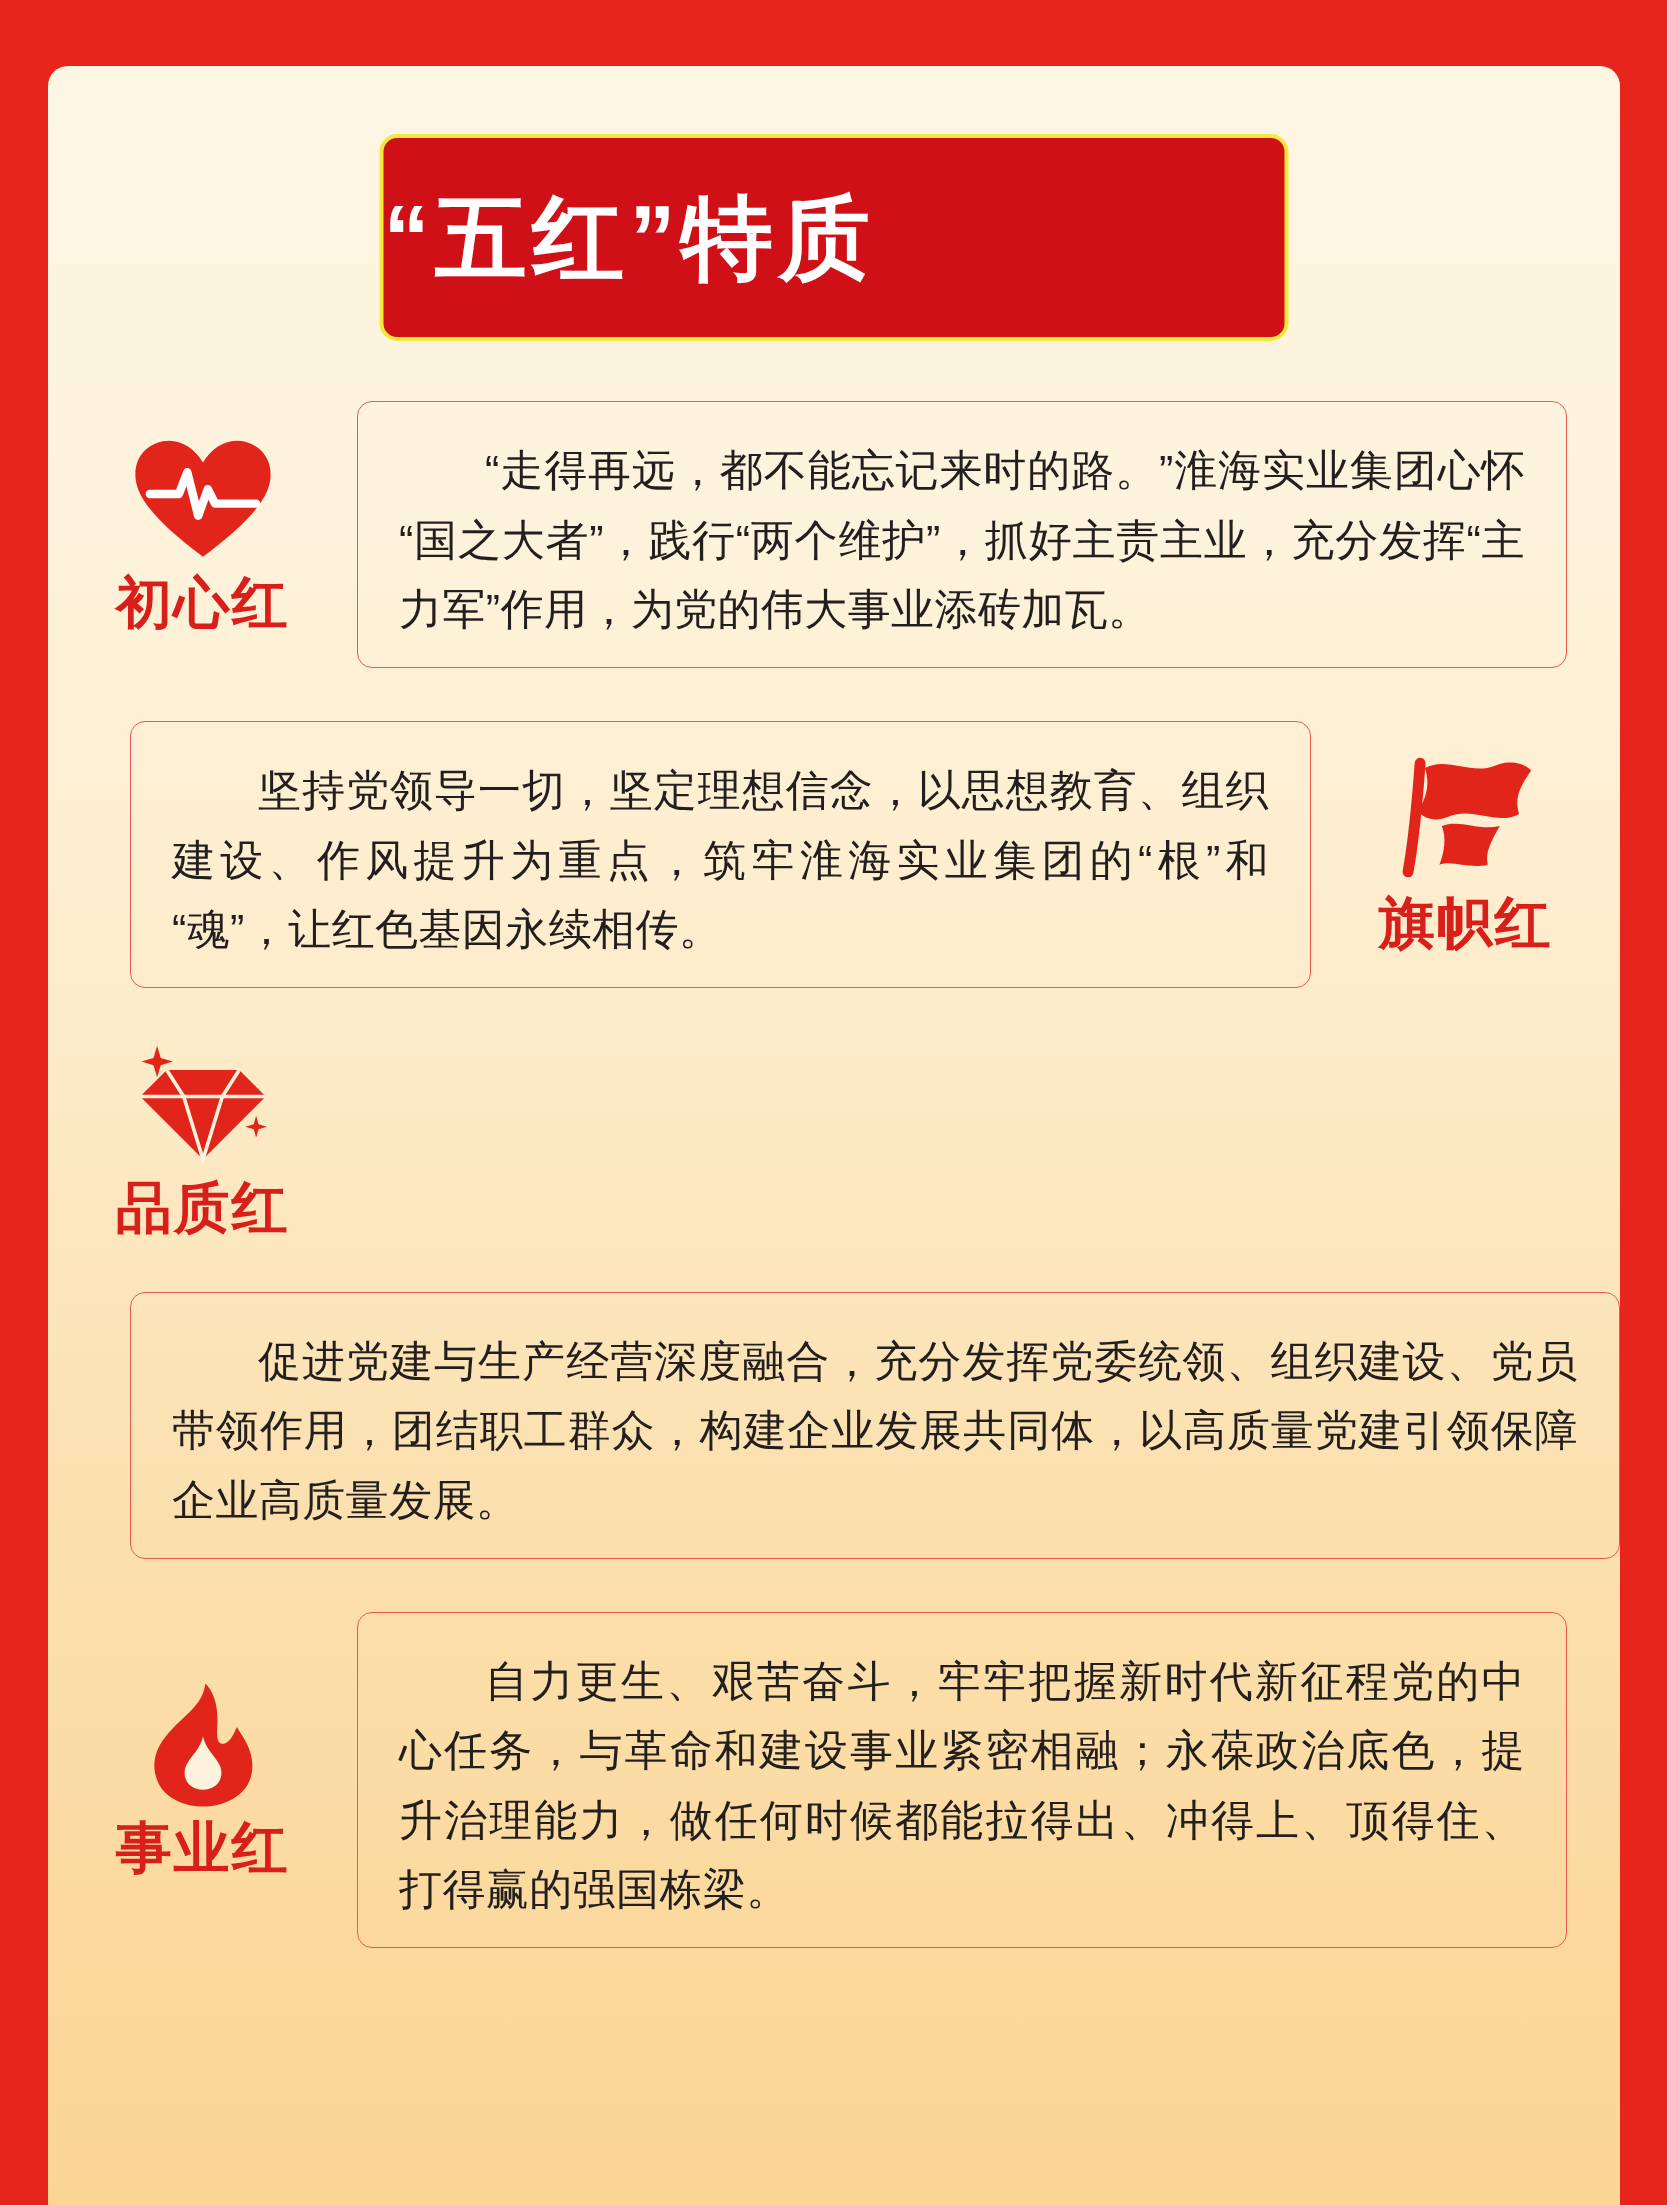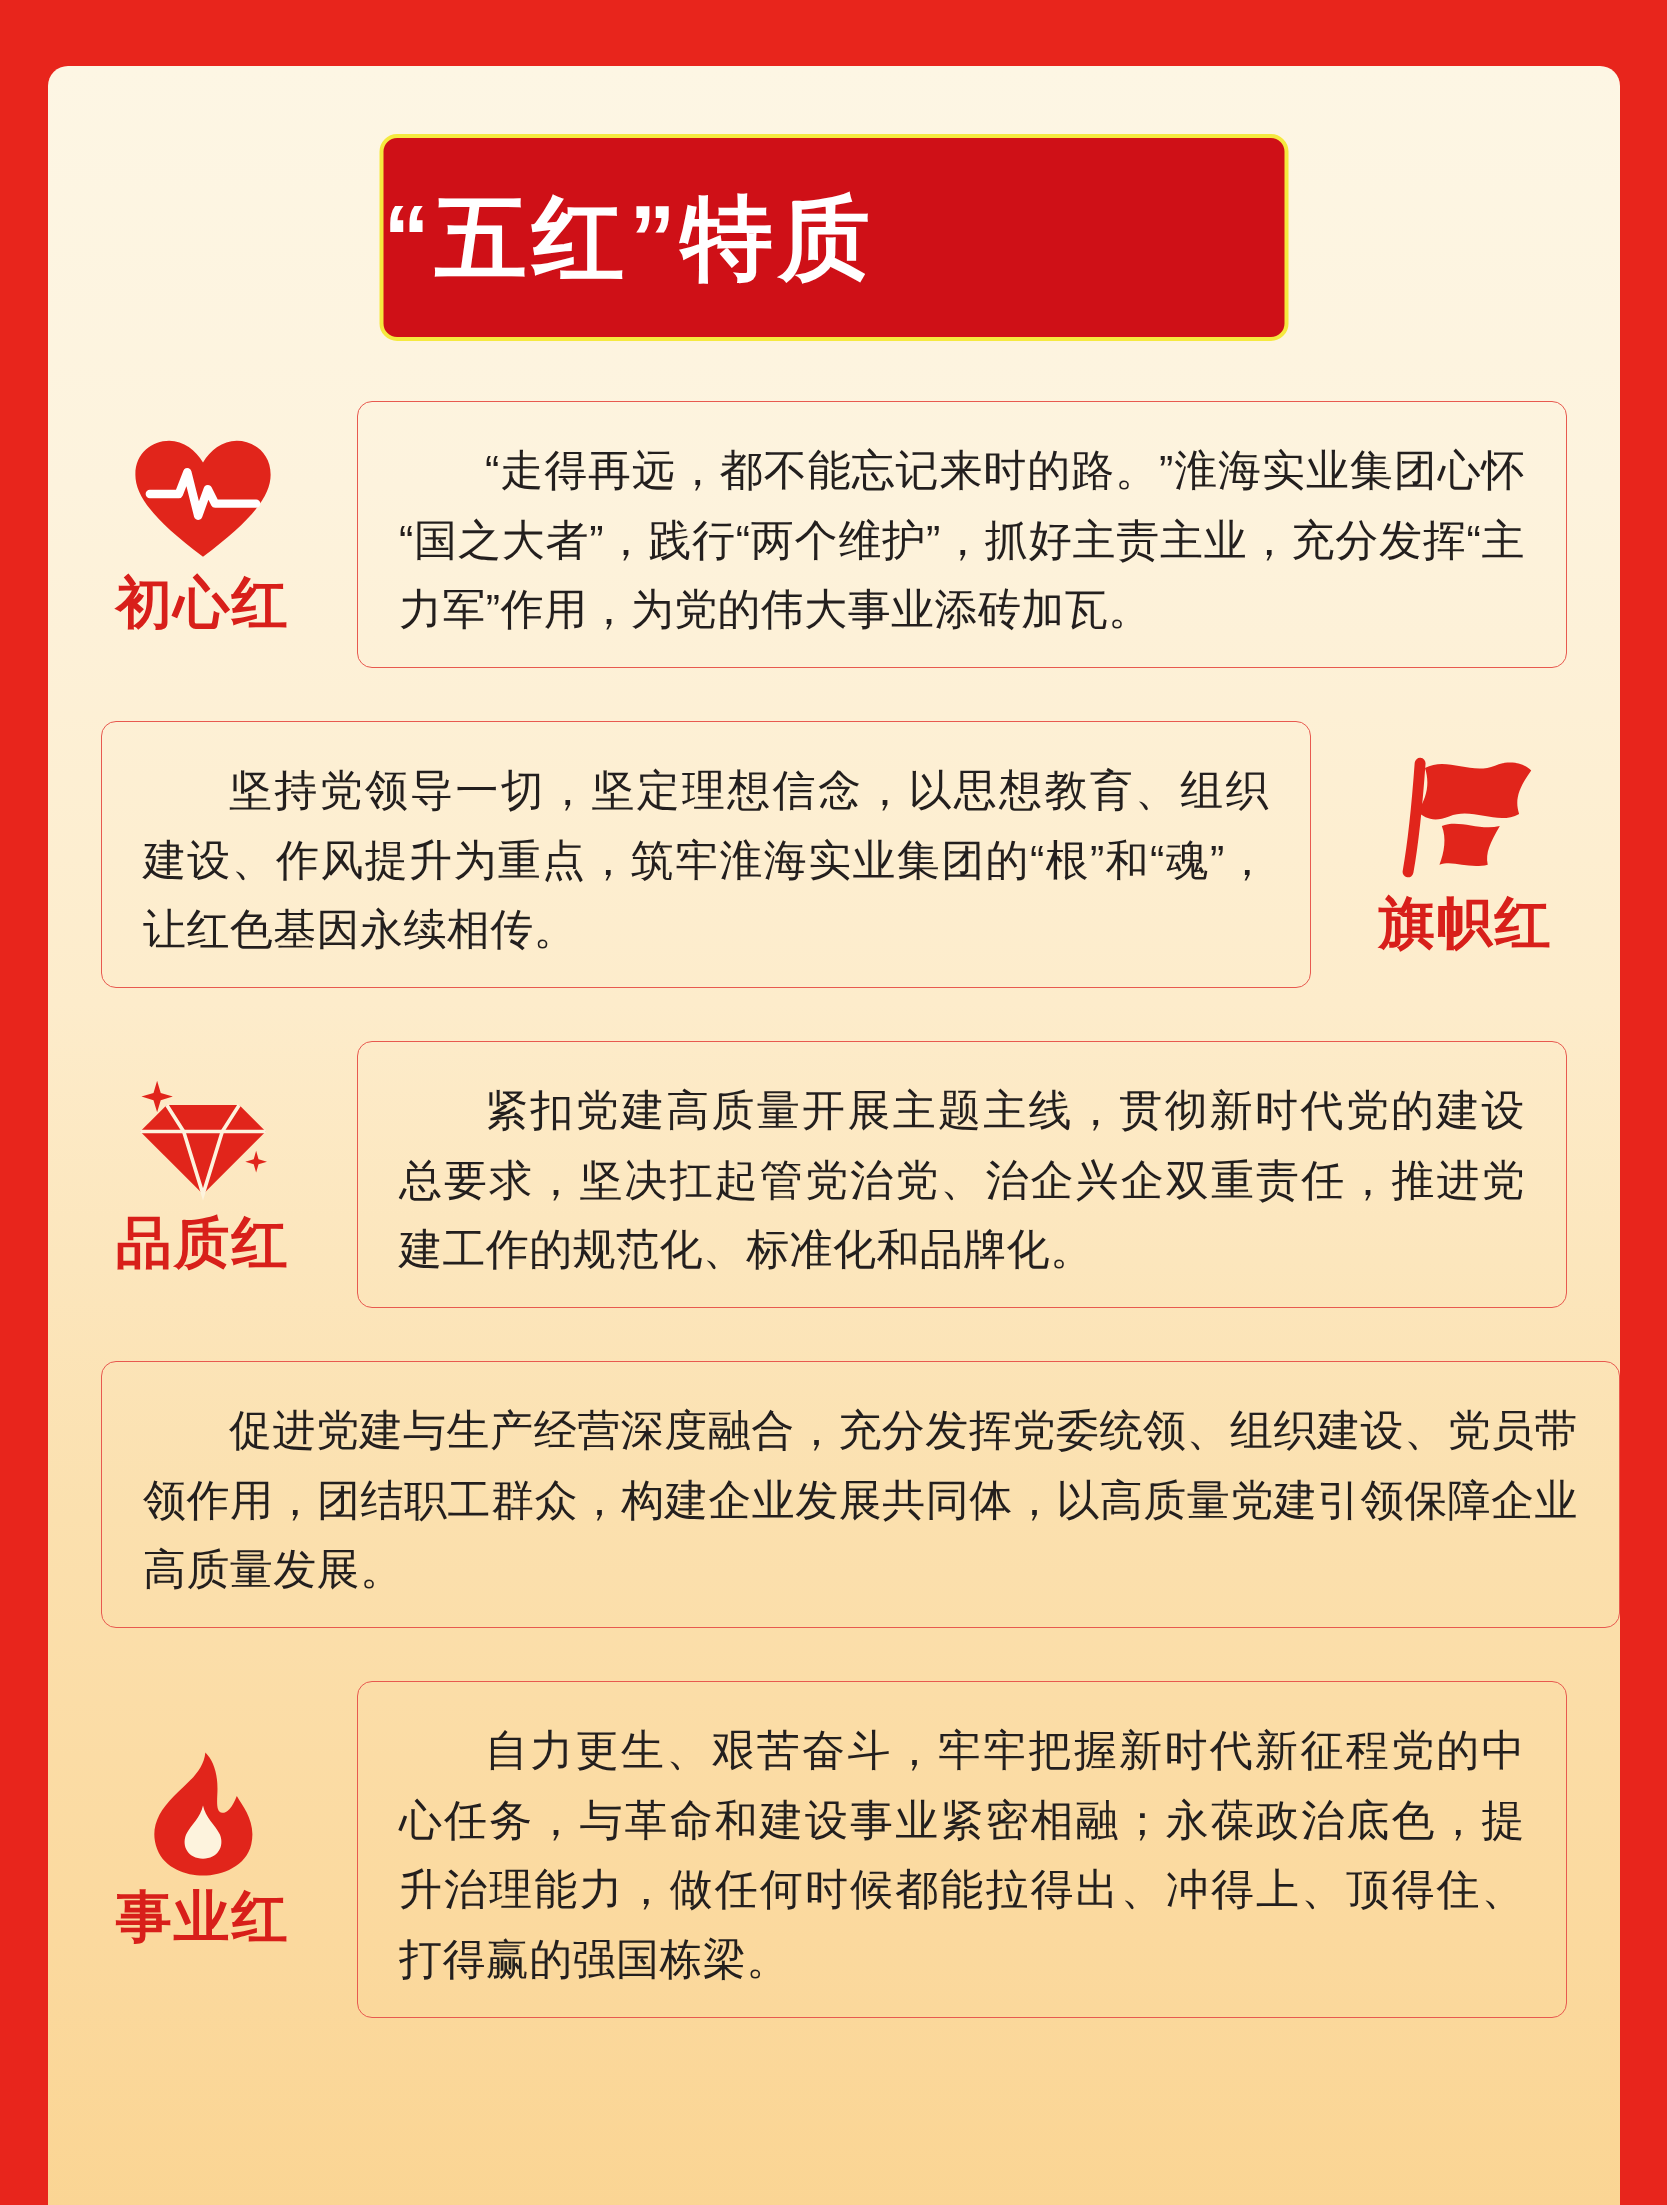--- a/index.html
+++ b/index.html
@@ -117,21 +117,21 @@
     border: 1.8px solid #e8594f;
     border-radius: 15px;
     padding: 34px 41px 22px 41px;
     box-sizing: border-box;
     margin-right: 53px;
     background: transparent;
     position: relative;
   }
   .row.right-icon .card {
     margin-right: 0;
-    margin-left: 53px;
+    margin-left: 82px;
   }
   .card .text {
     color: #231f1e;
     font-size: 43px;
     line-height: 1.62;
     text-align: justify;
     text-indent: 86px;
     letter-spacing: 0.4px;
   }
 
@@ -197,23 +197,20 @@
             <svg width="146" height="128" viewBox="0 0 120 106">
               <path d="M30 24 H90 L112 46 L60 98 L8 46 Z" fill="#e1251b"></path>
               <path d="M30 24 L44 46 L60 98 L76 46 L90 24" fill="none" stroke="#fdf3dd" stroke-width="3"></path>
               <path d="M8 46 H112" fill="none" stroke="#fdf3dd" stroke-width="3"></path>
               <path d="M22 4 L25 14 L35 17 L25 20 L22 30 L19 20 L9 17 L19 14 Z" fill="#e1251b"></path>
               <path d="M104 62 L106 69 L113 71 L106 73 L104 80 L102 73 L95 71 L102 69 Z" fill="#e1251b"></path>
             </svg>
           </span>
           <span class="badge-label">品质红</span>
         </div>
-        <div class="card">
-          <div class="text">紧扣党建高质量开展主题主线，贯彻新时代党的建设总要求，坚决扛起管党治党、治企兴企双重责任，推进党建工作的规范化、标准化和品牌化。</div>
-        </div>
       </div>
 
       <div class="row right-icon">
         <div class="card">
           <div class="text">促进党建与生产经营深度融合，充分发挥党委统领、组织建设、党员带领作用，团结职工群众，构建企业发展共同体，以高质量党建引领保障企业高质量发展。</div>
         </div>
       </div>
 
       <div class="row">
         <div class="badge">

